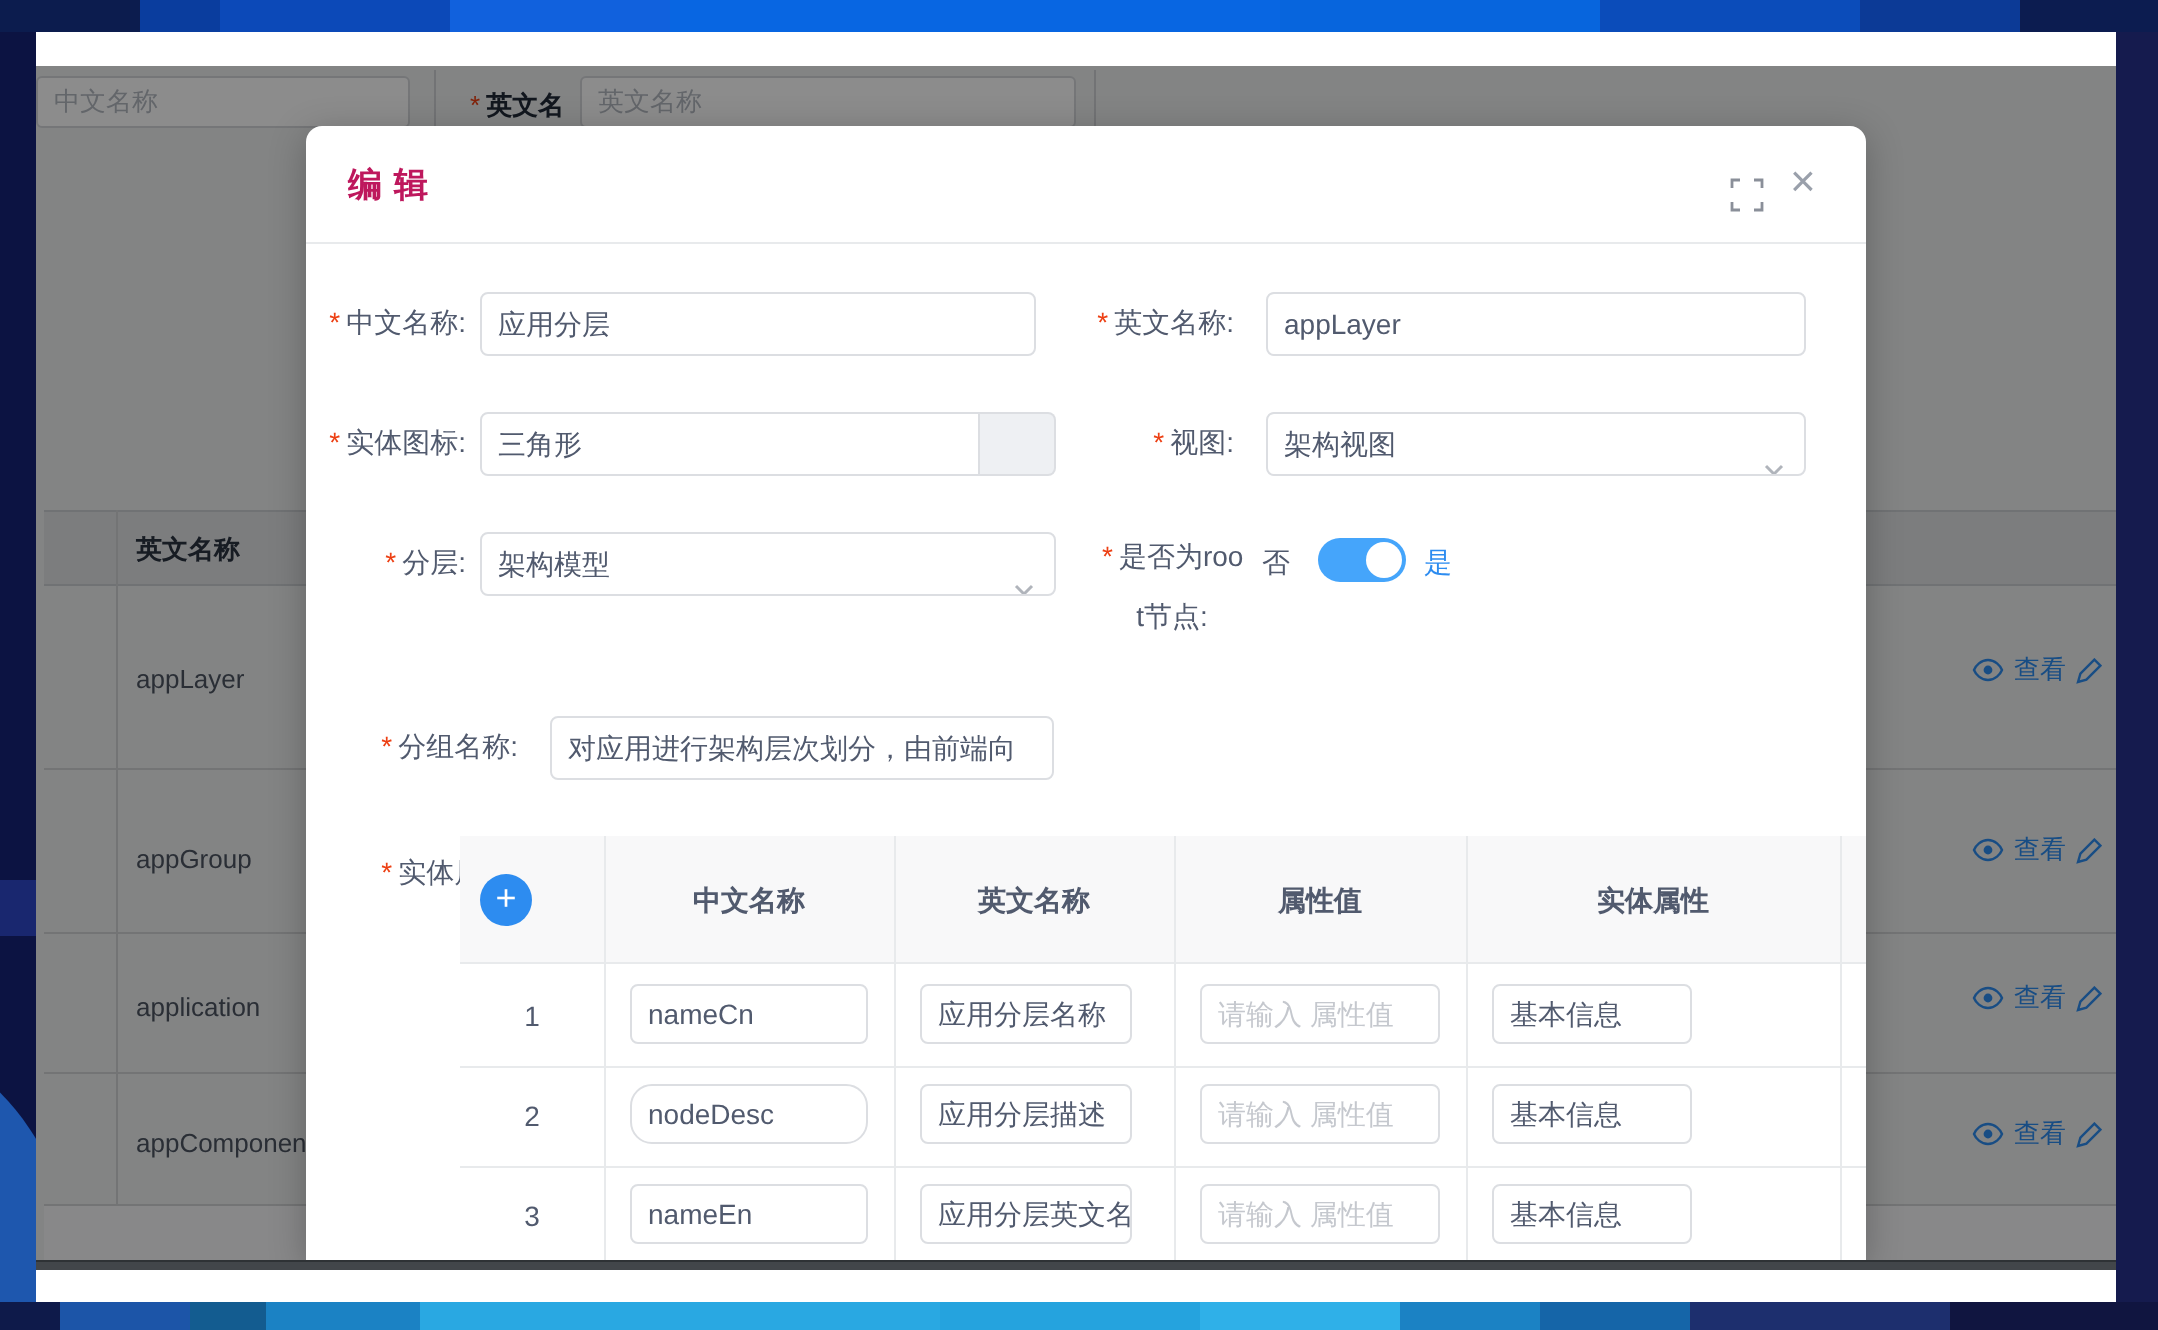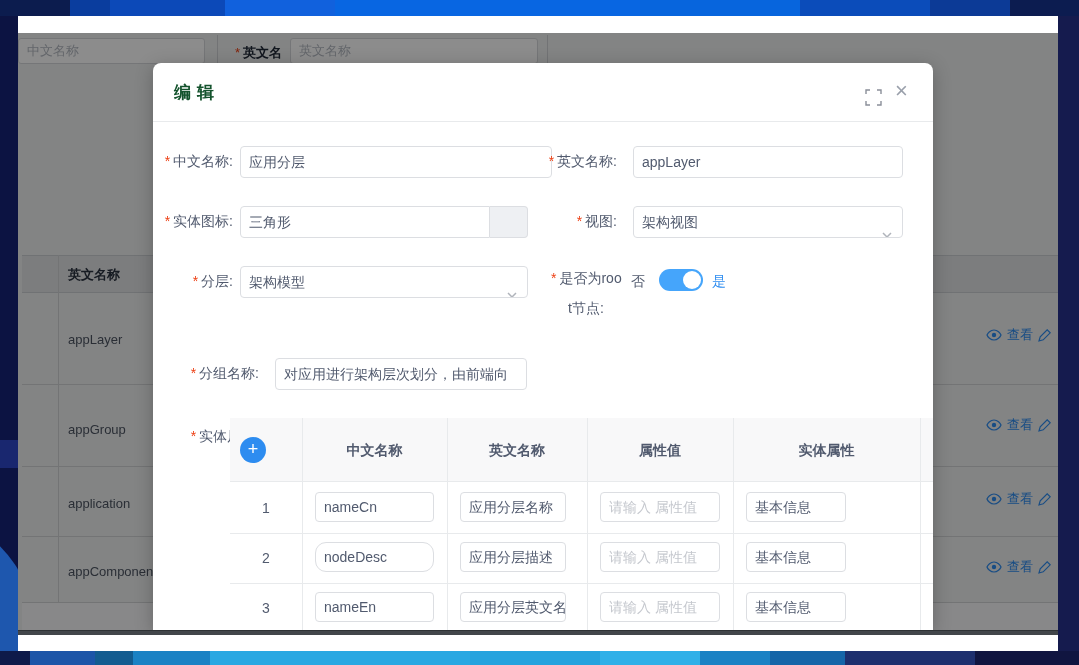--- a/index.html
+++ b/index.html
@@ -35,21 +35,21 @@
   .bg-col-div { position:absolute; left:40px; top:222px; width:1px; height:348px; background:#d2d4d6; }
   .bg-row { position:absolute; left:4px; width:1036px; border-bottom:1px solid #d2d4d6; }
   .bg-row .rcell { position:absolute; left:46px; font-size:13px; color:#4d5562; }
   .bg-actions { position:absolute; left:964px; display:flex; align-items:center; gap:5px; color:#2d8cf0; font-size:13px; white-space:nowrap; }
   .below-table { position:absolute; left:4px; top:570px; width:1036px; height:27px; background:#f7f8fa; }
 
   
   .overlay { position:absolute; left:0; top:0; width:1040px; height:597px; background:rgba(0,0,0,0.45); z-index:5; }
   .modal { position:absolute; left:135px; top:30px; width:780px; height:567px; background:#fff;
            border-radius:8px 8px 0 0; box-shadow:0 4px 18px rgba(0,0,0,.25); z-index:10; overflow:hidden; }
-  .m-title { position:absolute; left:21px; top:18px; font-size:17px; font-weight:bold; color:#14532d; letter-spacing:6px; }
+  .m-title { position:absolute; left:21px; top:18px; font-size:17px; font-weight:bold; color:#be185d; letter-spacing:6px; }
   .m-expand { position:absolute; left:712px; top:26px; width:17px; height:17px; cursor:pointer; }
   .m-close { position:absolute; left:742px; top:17px; font-size:22px; color:#9aa0ab; line-height:22px; cursor:pointer; }
   .m-divider { position:absolute; left:0; top:58px; width:780px; height:1px; background:#e8eaec; }
 
   .lbl { position:absolute; text-align:right; font-size:14px; color:#515a6e; white-space:nowrap; }
   .inp { position:absolute; height:32px; background:#fff; border:1px solid #dcdee2; border-radius:4px;
          font-size:14px; color:#515a6e; line-height:30px; padding:0 8px; overflow:hidden; white-space:nowrap; }
   .sel-arrow { position:absolute; right:9px; top:12px; }
   .append-box { position:absolute; left:337px; top:143px; width:38px; height:32px; background:#eef0f3;
                 border:1px solid #dcdee2; border-left:none; border-radius:0 4px 4px 0; }
@@ -184,21 +184,21 @@
           <path d="M1 5V1h4"></path>
             <path d="M12 1h4v4"></path>
             <path d="M16 12v4h-4"></path>
             <path d="M5 16H1v-4"></path>
         </svg>
       </div>
       <div class="m-close">×</div>
       <div class="m-divider"></div>
 
       <div class="lbl" style="left:0;top:90px;width:80px;"><span class="star">*</span><span>中文名称:</span></div>
-      <div class="inp" style="left:87px;top:83px;width:312px;">应用分层</div>
+      <div class="inp" style="left:87px;top:83px;width:278px;">应用分层</div>
       <div class="lbl" style="left:380px;top:90px;width:84px;"><span class="star">*</span><span>英文名称:</span></div>
       <div class="inp" style="left:480px;top:83px;width:270px;">appLayer</div>
 
       <div class="lbl" style="left:0;top:150px;width:80px;padding-left:11px;"><span class="star">*</span><span>实体图标:</span></div>
       <div class="inp" style="left:87px;top:143px;width:250px;border-radius:4px 0 0 4px;">三角形</div>
       <div class="append-box"></div>
       <div class="lbl" style="left:380px;top:150px;width:84px;"><span class="star">*</span><span>视图:</span></div>
       <div class="inp" style="left:480px;top:143px;width:270px;"><span>架构视图</span>
         <span class="sel-arrow"><svg width="12" height="8" viewBox="0 0 12 8">
               <polyline points="2,2 6,6 10,2" fill="none" stroke="#b0b4bb" stroke-width="1.5"></polyline>

